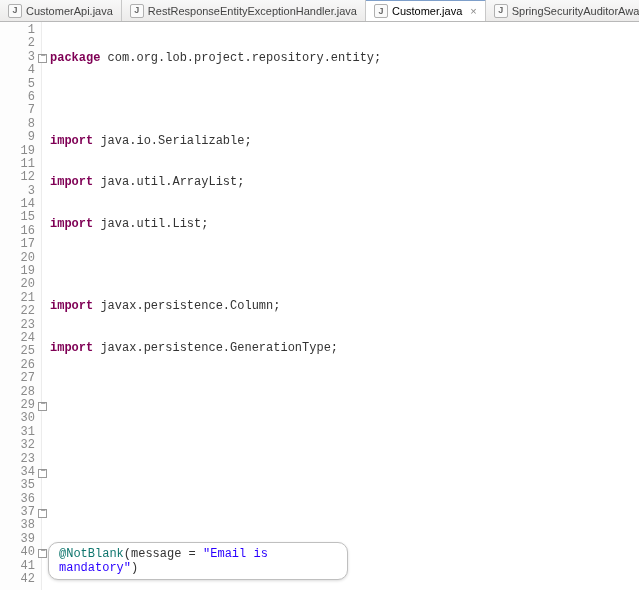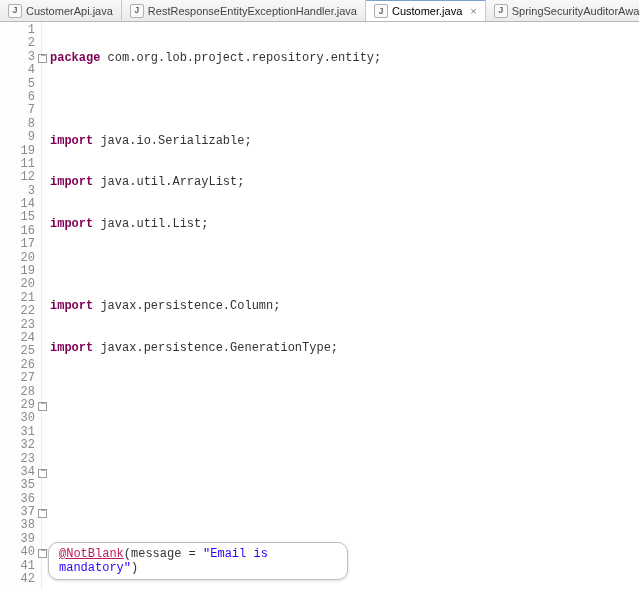--- a/index.html
+++ b/index.html
@@ -103,21 +103,21 @@
     padding: 2px 0 16px 8px;
     white-space: pre;
   }
   .cl {
     height: 13.4px;
     line-height: 13.4px;
   }
 
   .kw { color: #7f0055; font-weight: bold; }
   .str { color: #2a00ff; }
-  .ann { color: #be185d; text-decoration: underline; }
+  .ann { color: #0f766e; }
 
   .callout {
     position: absolute;
     border: 1px solid #bfbfbf;
     border-radius: 10px;
     background: #ffffff;
     box-shadow: 0 1px 3px rgba(0,0,0,0.15);
     padding: 4px 10px;
   }
 </style>

